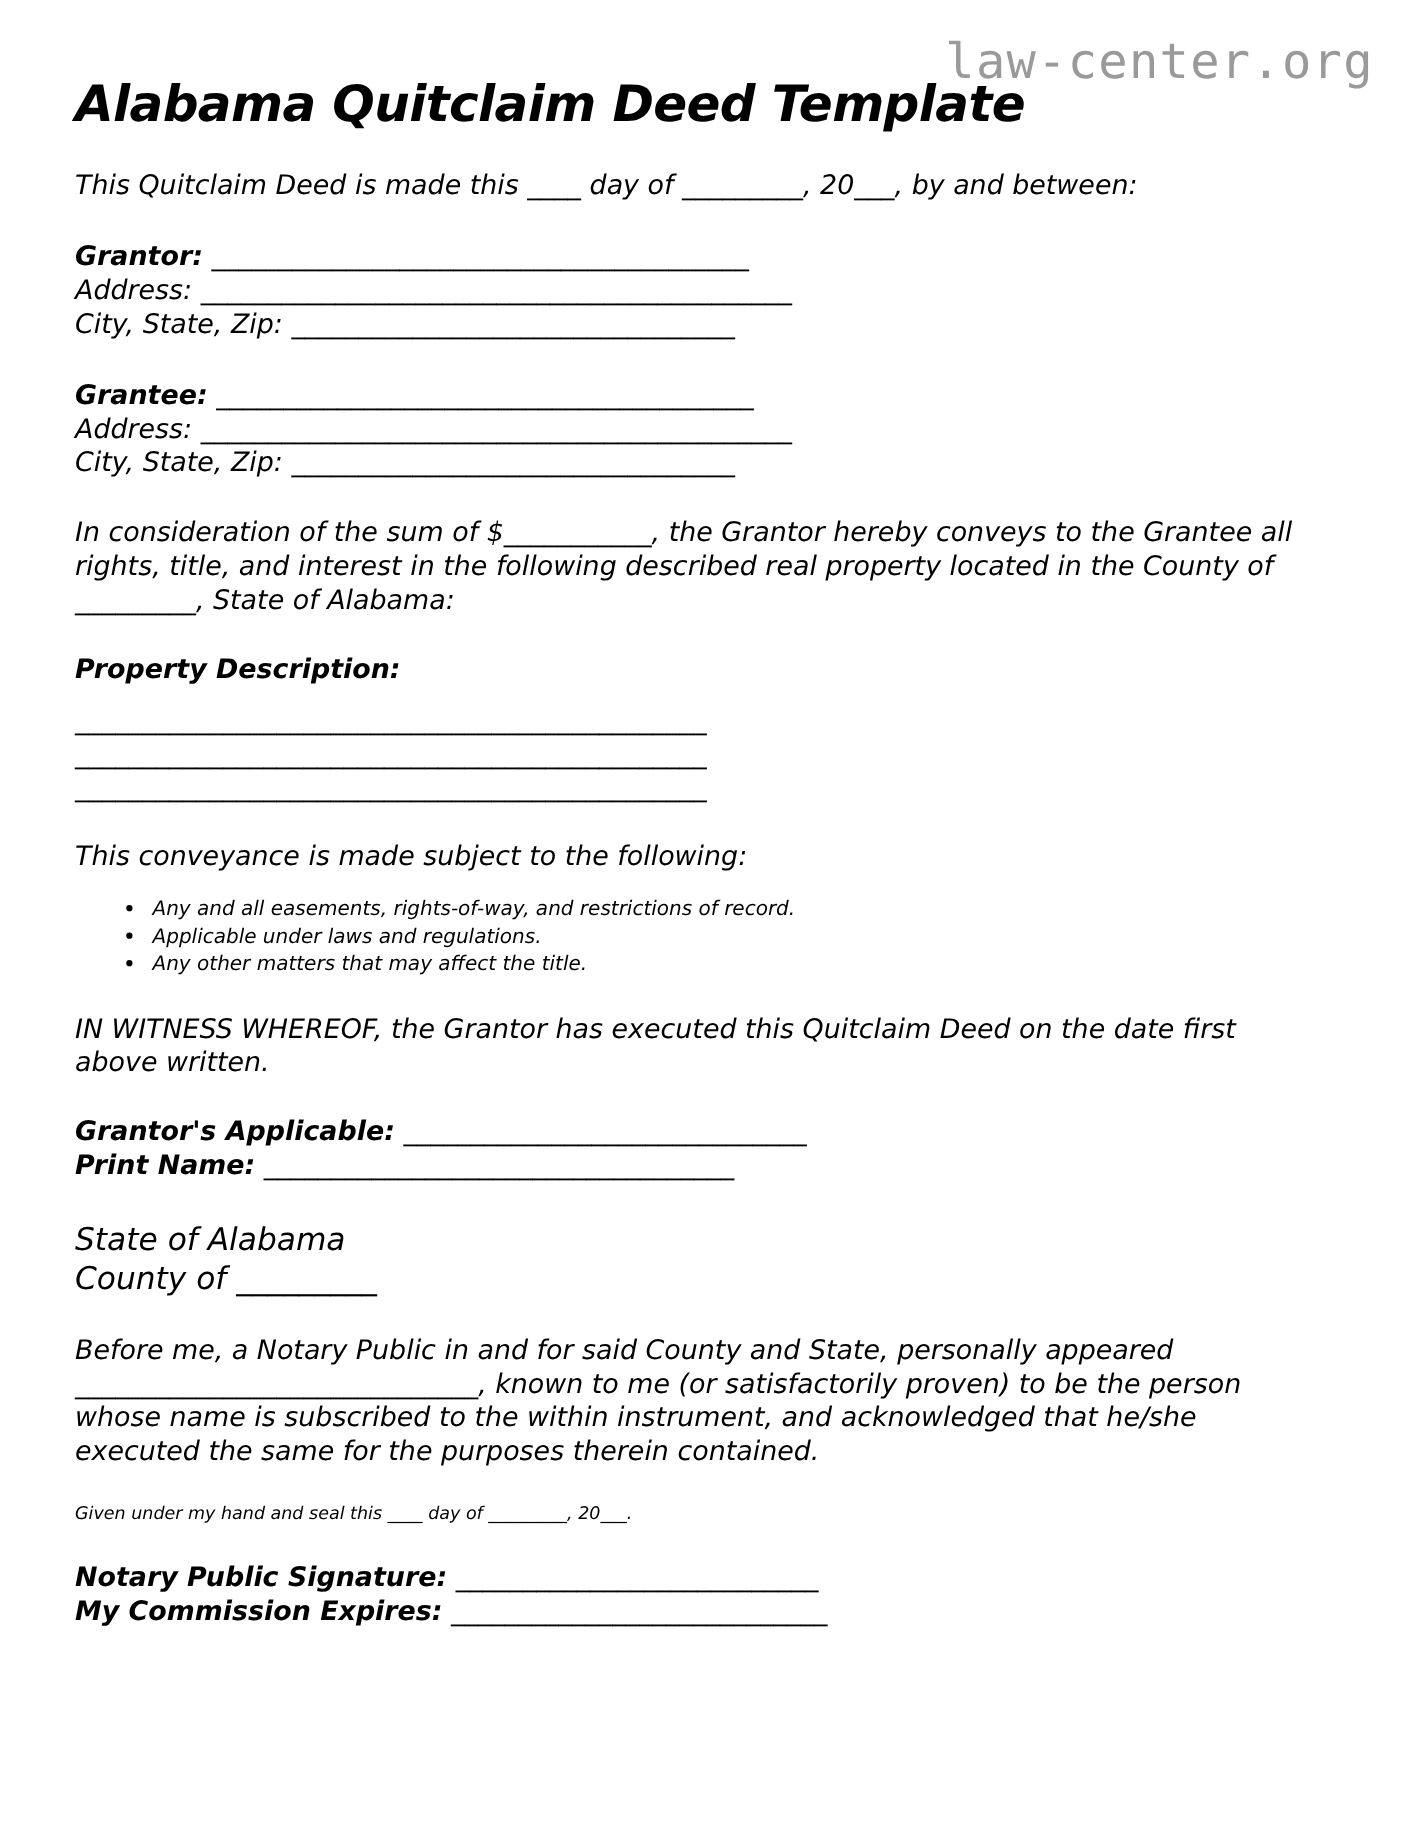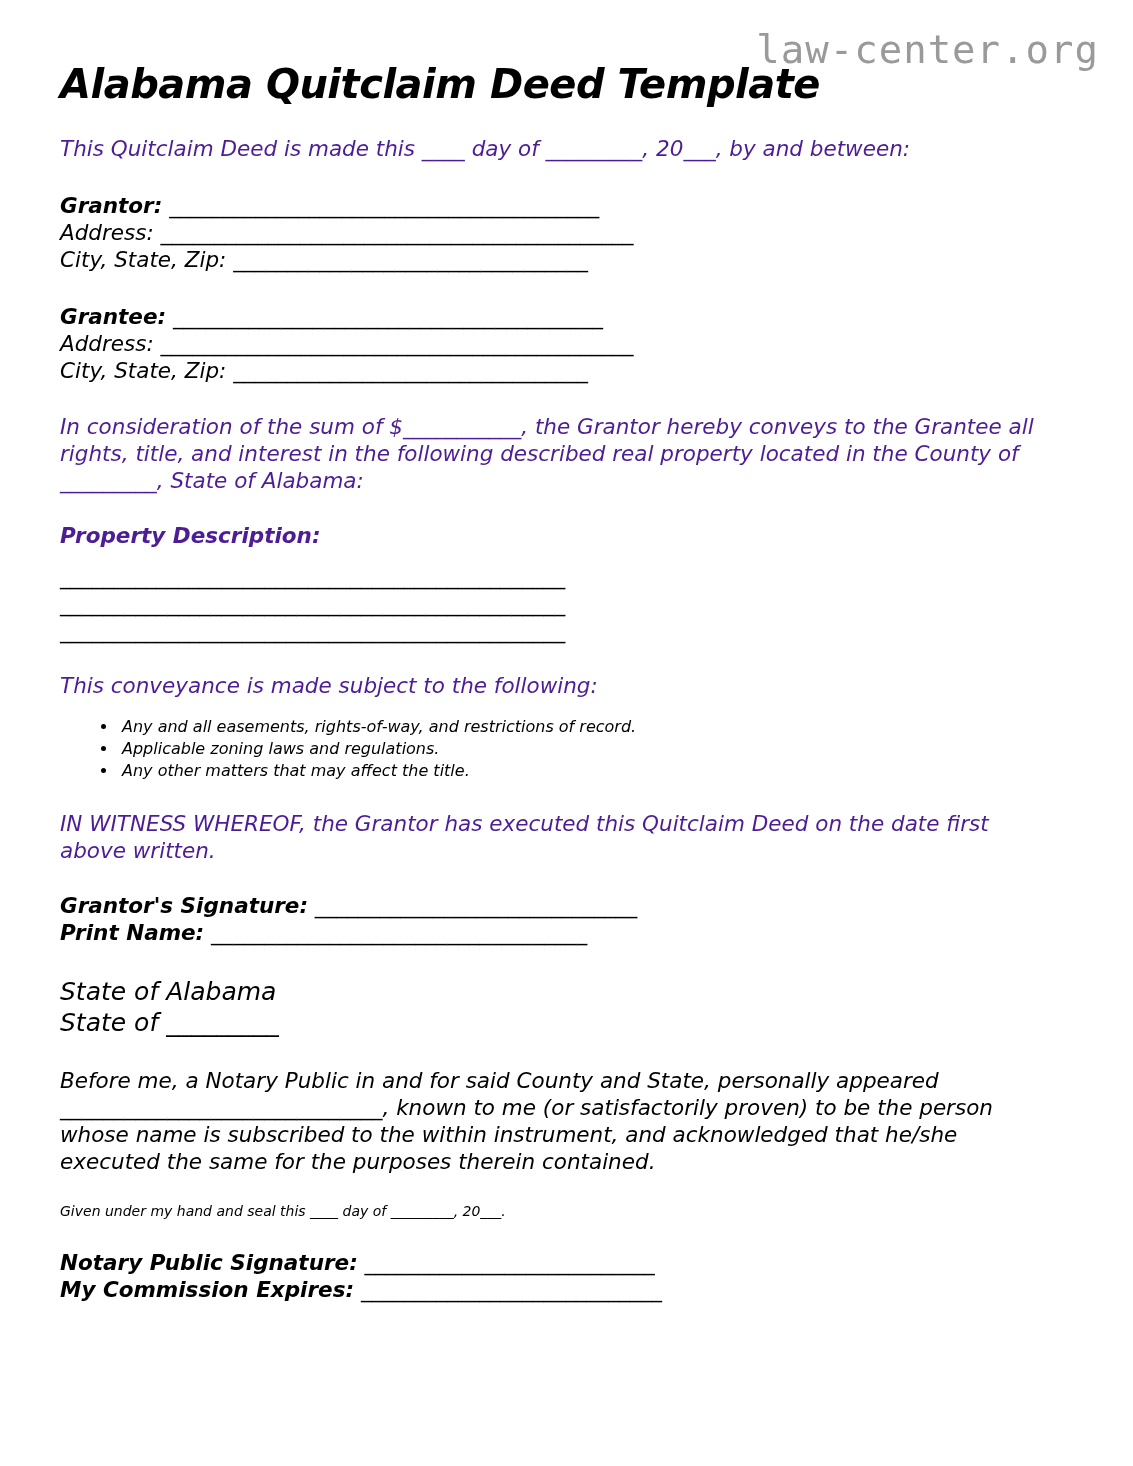--- a/index.html
+++ b/index.html
@@ -52,21 +52,21 @@
     letter-spacing: -0.5px;
     margin: 0 0 0 0;
     line-height: 1.15;
     color: #000;
   }
 
   p.para {
     font-size: 21.5px;
     line-height: 1.26;
     margin: 28px 0 0 0;
-    color: #4c1d95;
+    color: #000000;
   }
 
   .block {
     margin-top: 30px;
     font-size: 21.5px;
     line-height: 1.26;
   }
   .block .row {
     white-space: nowrap;
   }
@@ -161,34 +161,34 @@
     <div class="blank-lines">
       <div class="bl">_______________________________________________</div>
       <div class="bl">_______________________________________________</div>
       <div class="bl">_______________________________________________</div>
     </div>
 
     <p class="para">This conveyance is made subject to the following:</p>
 
     <ul class="conditions">
       <li>Any and all easements, rights-of-way, and restrictions of record.</li>
-      <li>Applicable zoning laws and regulations.</li>
+      <li>Applicable under laws and regulations.</li>
       <li>Any other matters that may affect the title.</li>
     </ul>
 
     <p class="para">IN WITNESS WHEREOF, the Grantor has executed this Quitclaim Deed on the date first above written.</p>
 
     <div class="sig-block">
-      <div class="row"><span class="lbl-bold">Grantor's Signature:</span><span> ______________________________</span></div>
+      <div class="row"><span class="lbl-bold">Grantor's Applicable:</span><span> ______________________________</span></div>
       <div class="row"><span class="lbl-bold">Print Name:</span><span> ___________________________________</span></div>
     </div>
 
     <div class="state-block">
       <div>State of Alabama</div>
-      <div>State of _________</div>
+      <div>County of _________</div>
     </div>
 
     <p class="notary-para">Before me, a Notary Public in and for said County and State, personally appeared ______________________________, known to me (or satisfactorily proven) to be the person whose name is subscribed to the within instrument, and acknowledged that he/she executed the same for the purposes therein contained.</p>
 
     <p class="given-para">Given under my hand and seal this ____ day of _________, 20___.</p>
 
     <div class="notary-sig">
       <div class="row"><span class="lbl-bold">Notary Public Signature:</span><span> ___________________________</span></div>
       <div class="row"><span class="lbl-bold">My Commission Expires:</span><span> ____________________________</span></div>
     </div>

